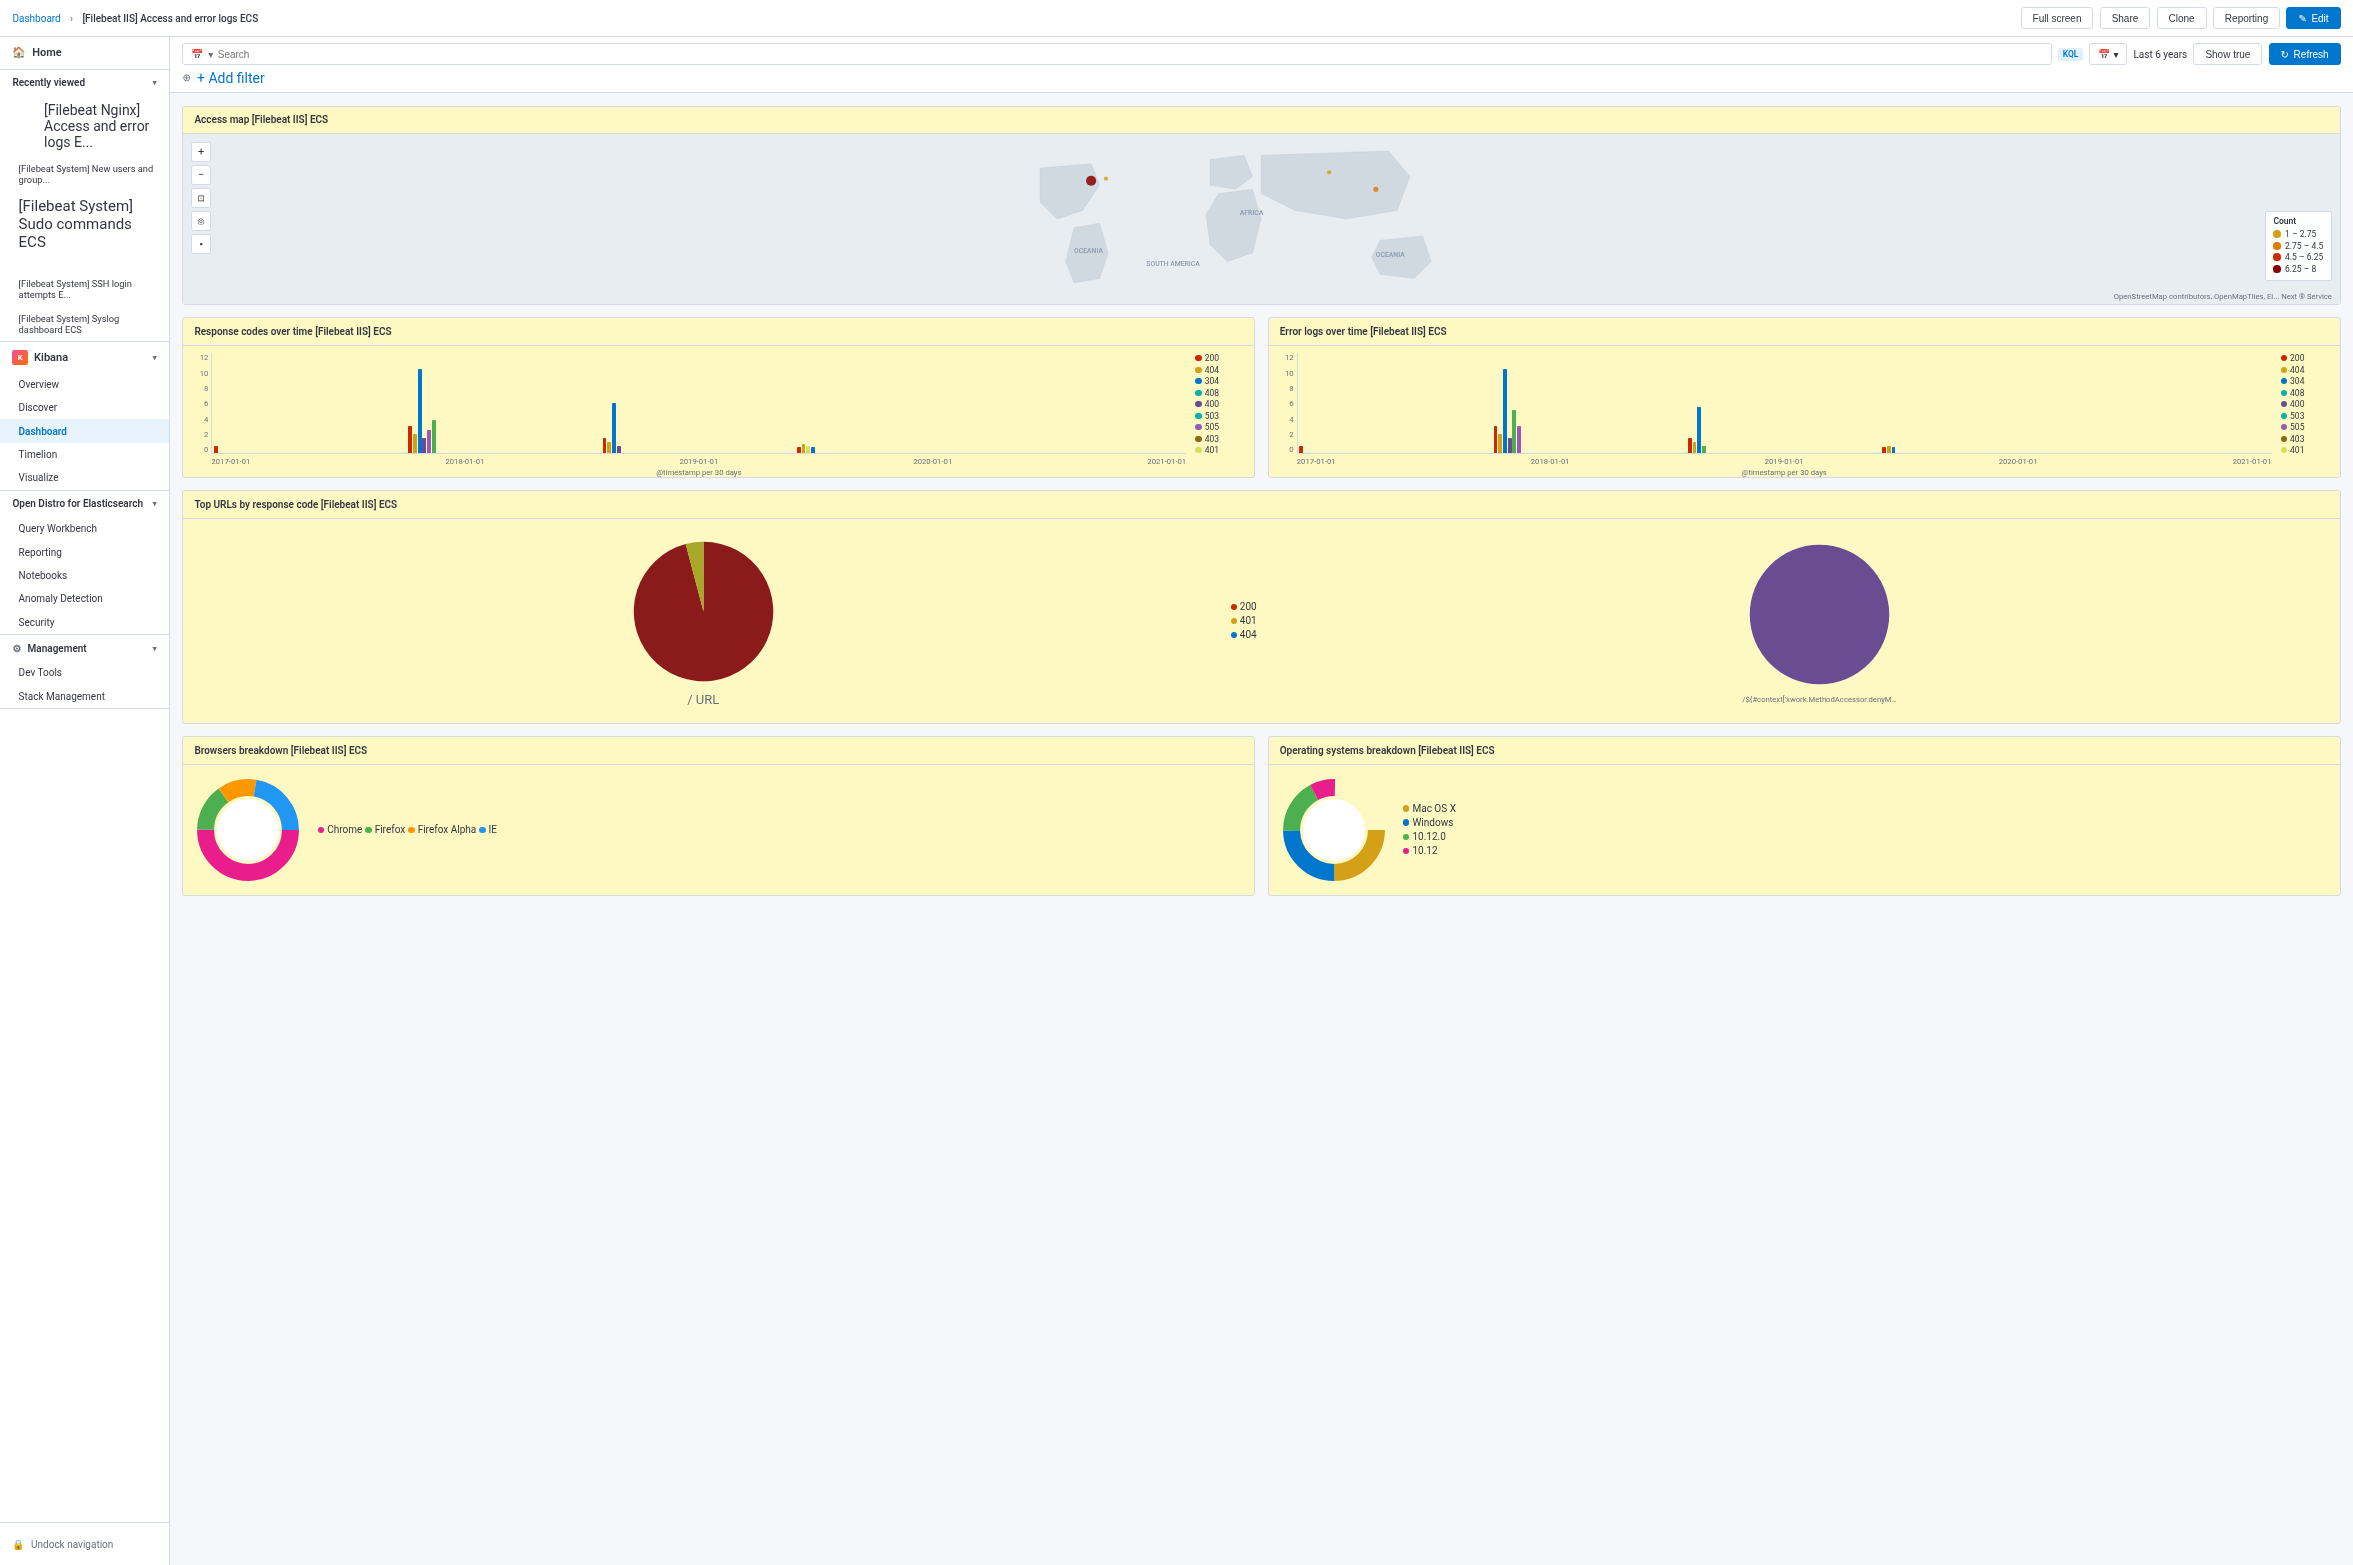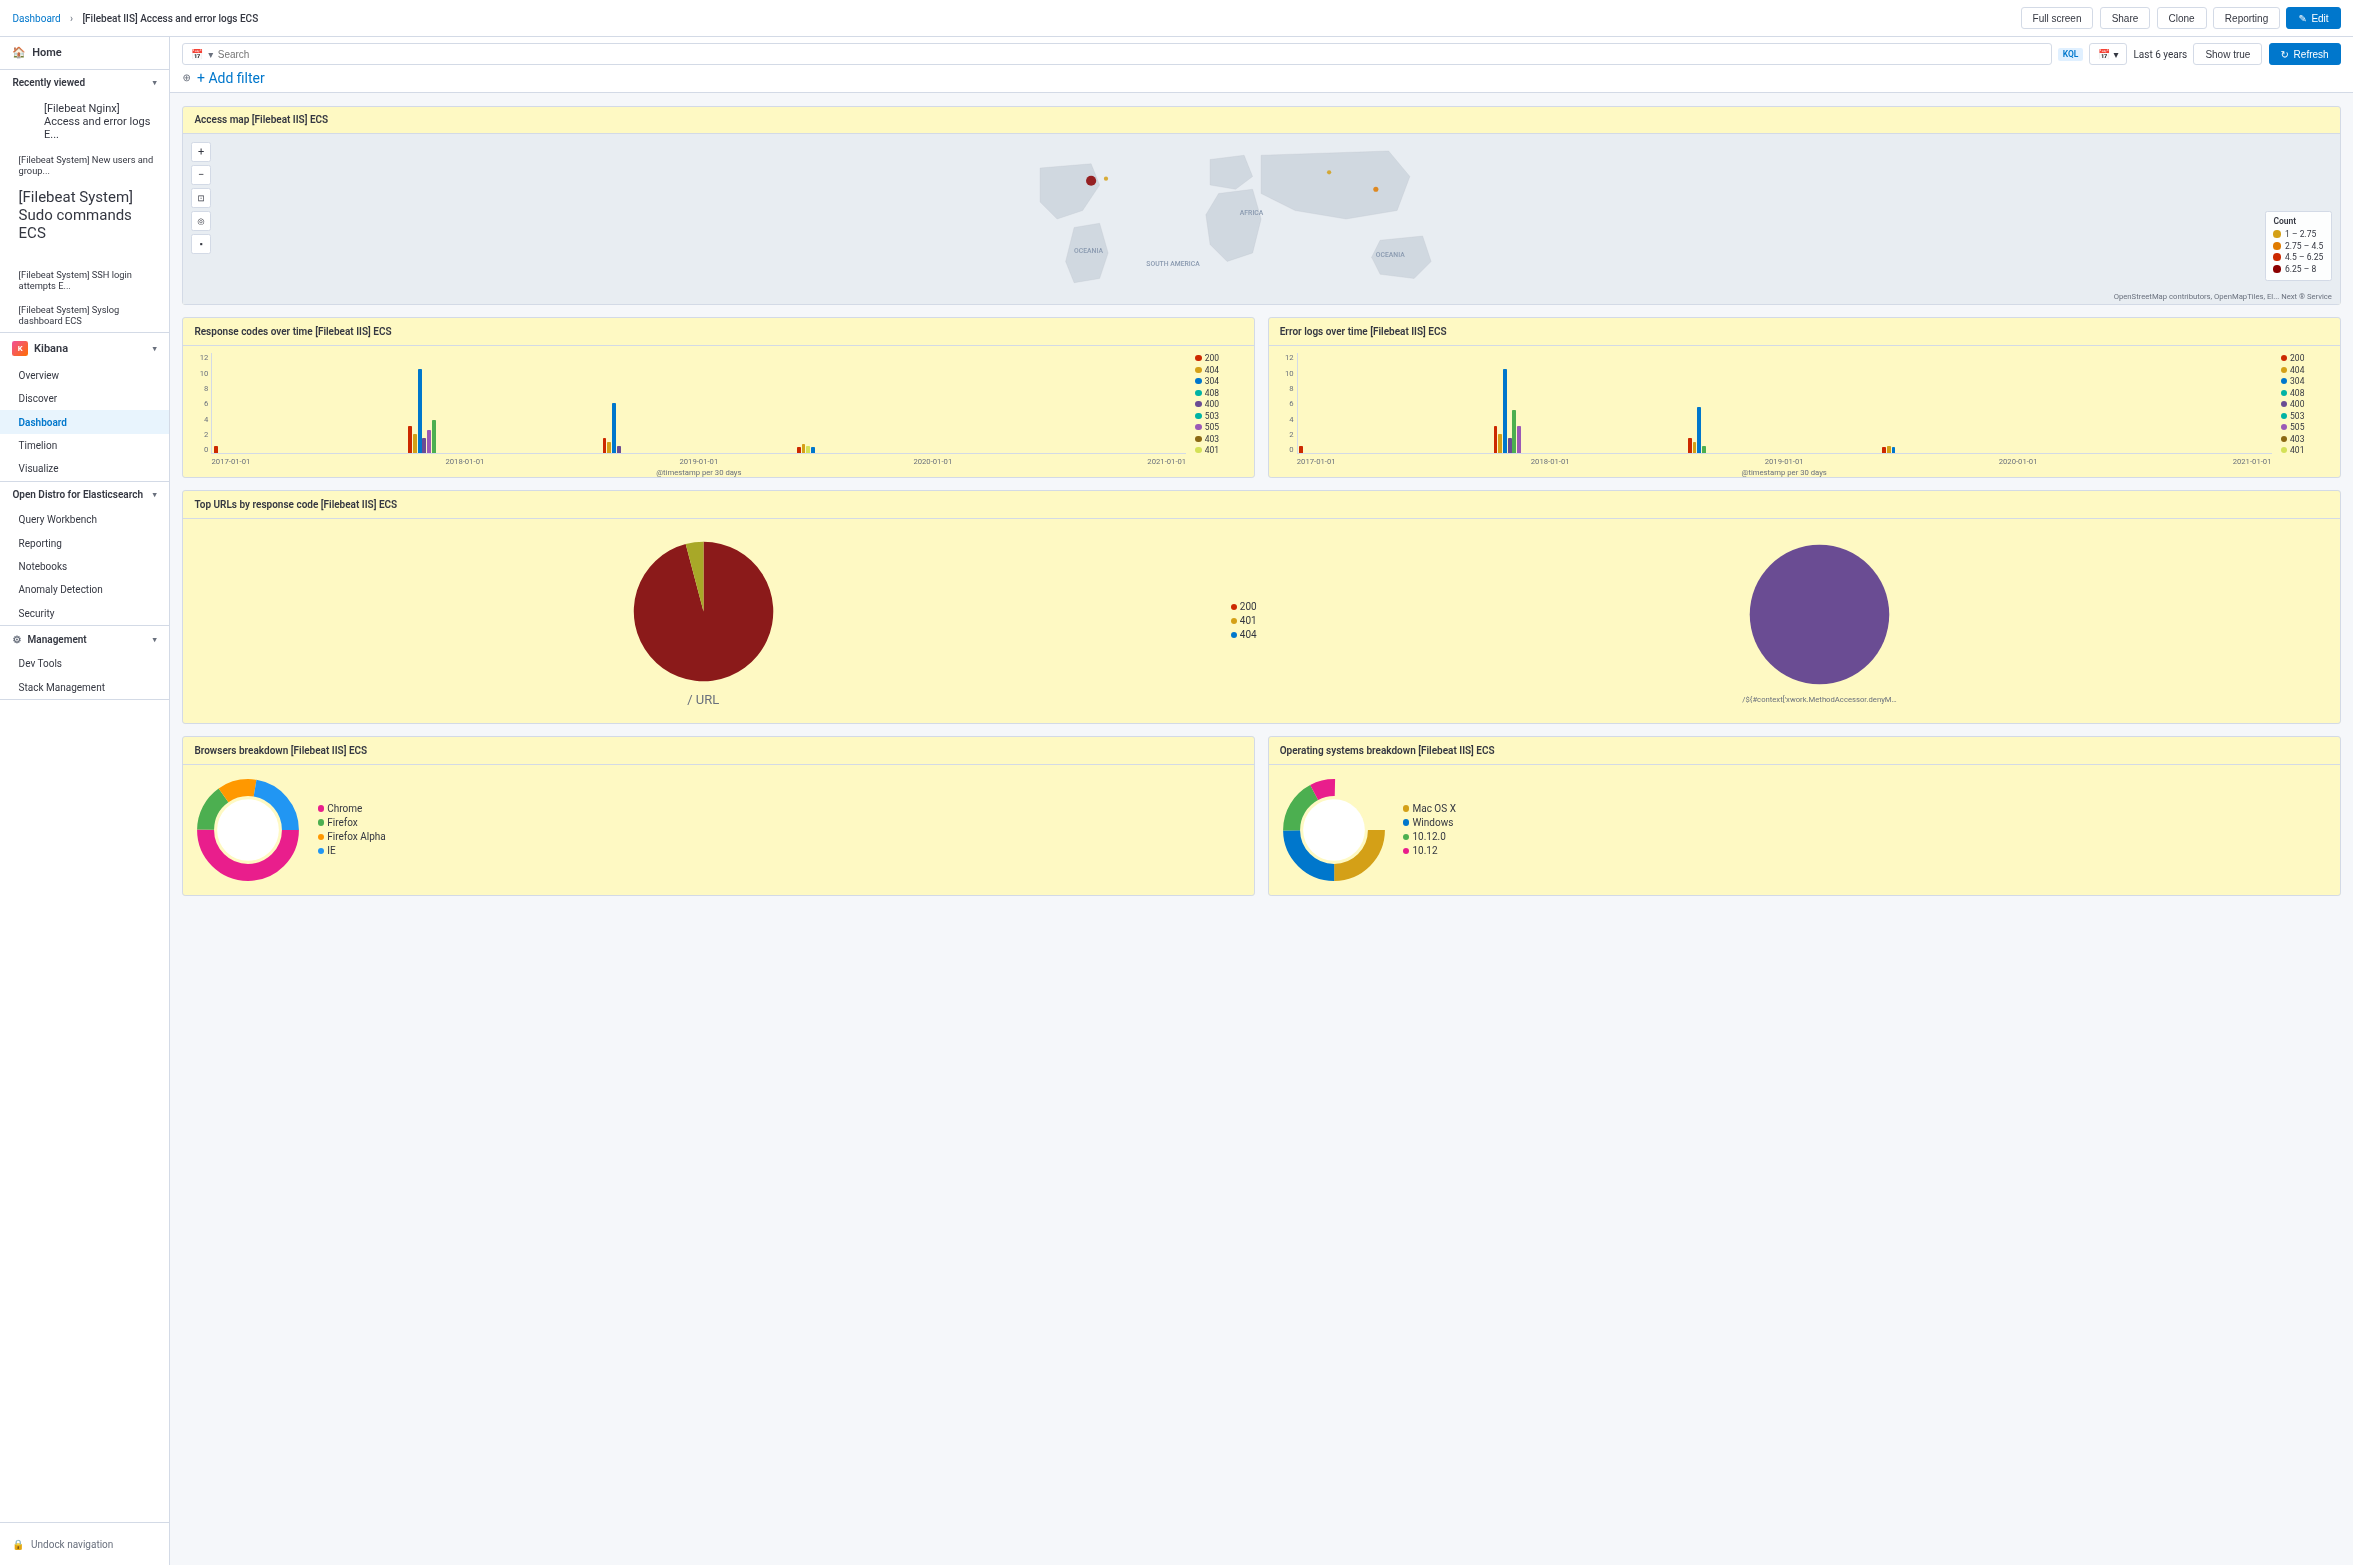--- a/index.html
+++ b/index.html
@@ -97,21 +97,21 @@
     <div class="sidebar-home">
       <span>🏠</span>
       <span>Home</span>
     </div>
 
     <div class="sidebar-section">
       <div class="sidebar-section-header">
         <span>Recently viewed</span>
         <span class="chevron">▾</span>
       </div>
-      <div class="sidebar-item sub" style="font-size:11px;padding-left:44px;">[Filebeat Nginx] Access and error logs E...</div>
+      <div class="sidebar-item sub" style="font-size:14px;padding-left:44px;">[Filebeat Nginx] Access and error logs E...</div>
       <div class="sidebar-item sub" style="font-size:9.3px;">[Filebeat System] New users and group...</div>
       <div class="sidebar-item sub" style="font-size:15px;">[Filebeat System] Sudo commands ECS</div>
       <div class="sidebar-item sub" style="font-size:9.3px;margin-top:15px;">[Filebeat System] SSH login attempts E...</div>
       <div class="sidebar-item sub" style="font-size:9.3px;">[Filebeat System] Syslog dashboard ECS</div>
     </div>
 
     <div class="sidebar-section">
       <div class="sidebar-section-header">
         <div class="sidebar-kibana-logo">
           <div class="kibana-icon">K</div>
@@ -477,21 +477,21 @@
           <div class="panel-title">Browsers breakdown [Filebeat IIS] ECS</div>
           <div style="display:flex;align-items:center;padding:11px;gap:15.5px;">
             <svg width="108" height="108" viewBox="0 0 140 140">
 
               <circle cx="70" cy="70" r="55" fill="none" stroke="#e91e8c" stroke-width="22" stroke-dasharray="173 173" stroke-dashoffset="0"></circle>
               <circle cx="70" cy="70" r="55" fill="none" stroke="#4caf50" stroke-width="22" stroke-dasharray="52 346" stroke-dashoffset="-173"></circle>
               <circle cx="70" cy="70" r="55" fill="none" stroke="#ff9800" stroke-width="22" stroke-dasharray="43 346" stroke-dashoffset="-225"></circle>
               <circle cx="70" cy="70" r="55" fill="none" stroke="#2196f3" stroke-width="22" stroke-dasharray="78 346" stroke-dashoffset="-268"></circle>
               <circle cx="70" cy="70" r="40" fill="#fff"></circle>
             </svg>
-            <div style="display:flex;flex-direction:column;gap:3.1px;">
+            <div style="display:flex;flex-direction:row;gap:3.1px;">
               <div class="chart-legend-item">
                   <div class="chart-legend-dot" style="background:#e91e8c;"></div>
                   <span>Chrome</span>
                 </div>
               <div class="chart-legend-item">
                   <div class="chart-legend-dot" style="background:#4caf50;"></div>
                   <span>Firefox</span>
                 </div>
               <div class="chart-legend-item">
                   <div class="chart-legend-dot" style="background:#ff9800;"></div>

